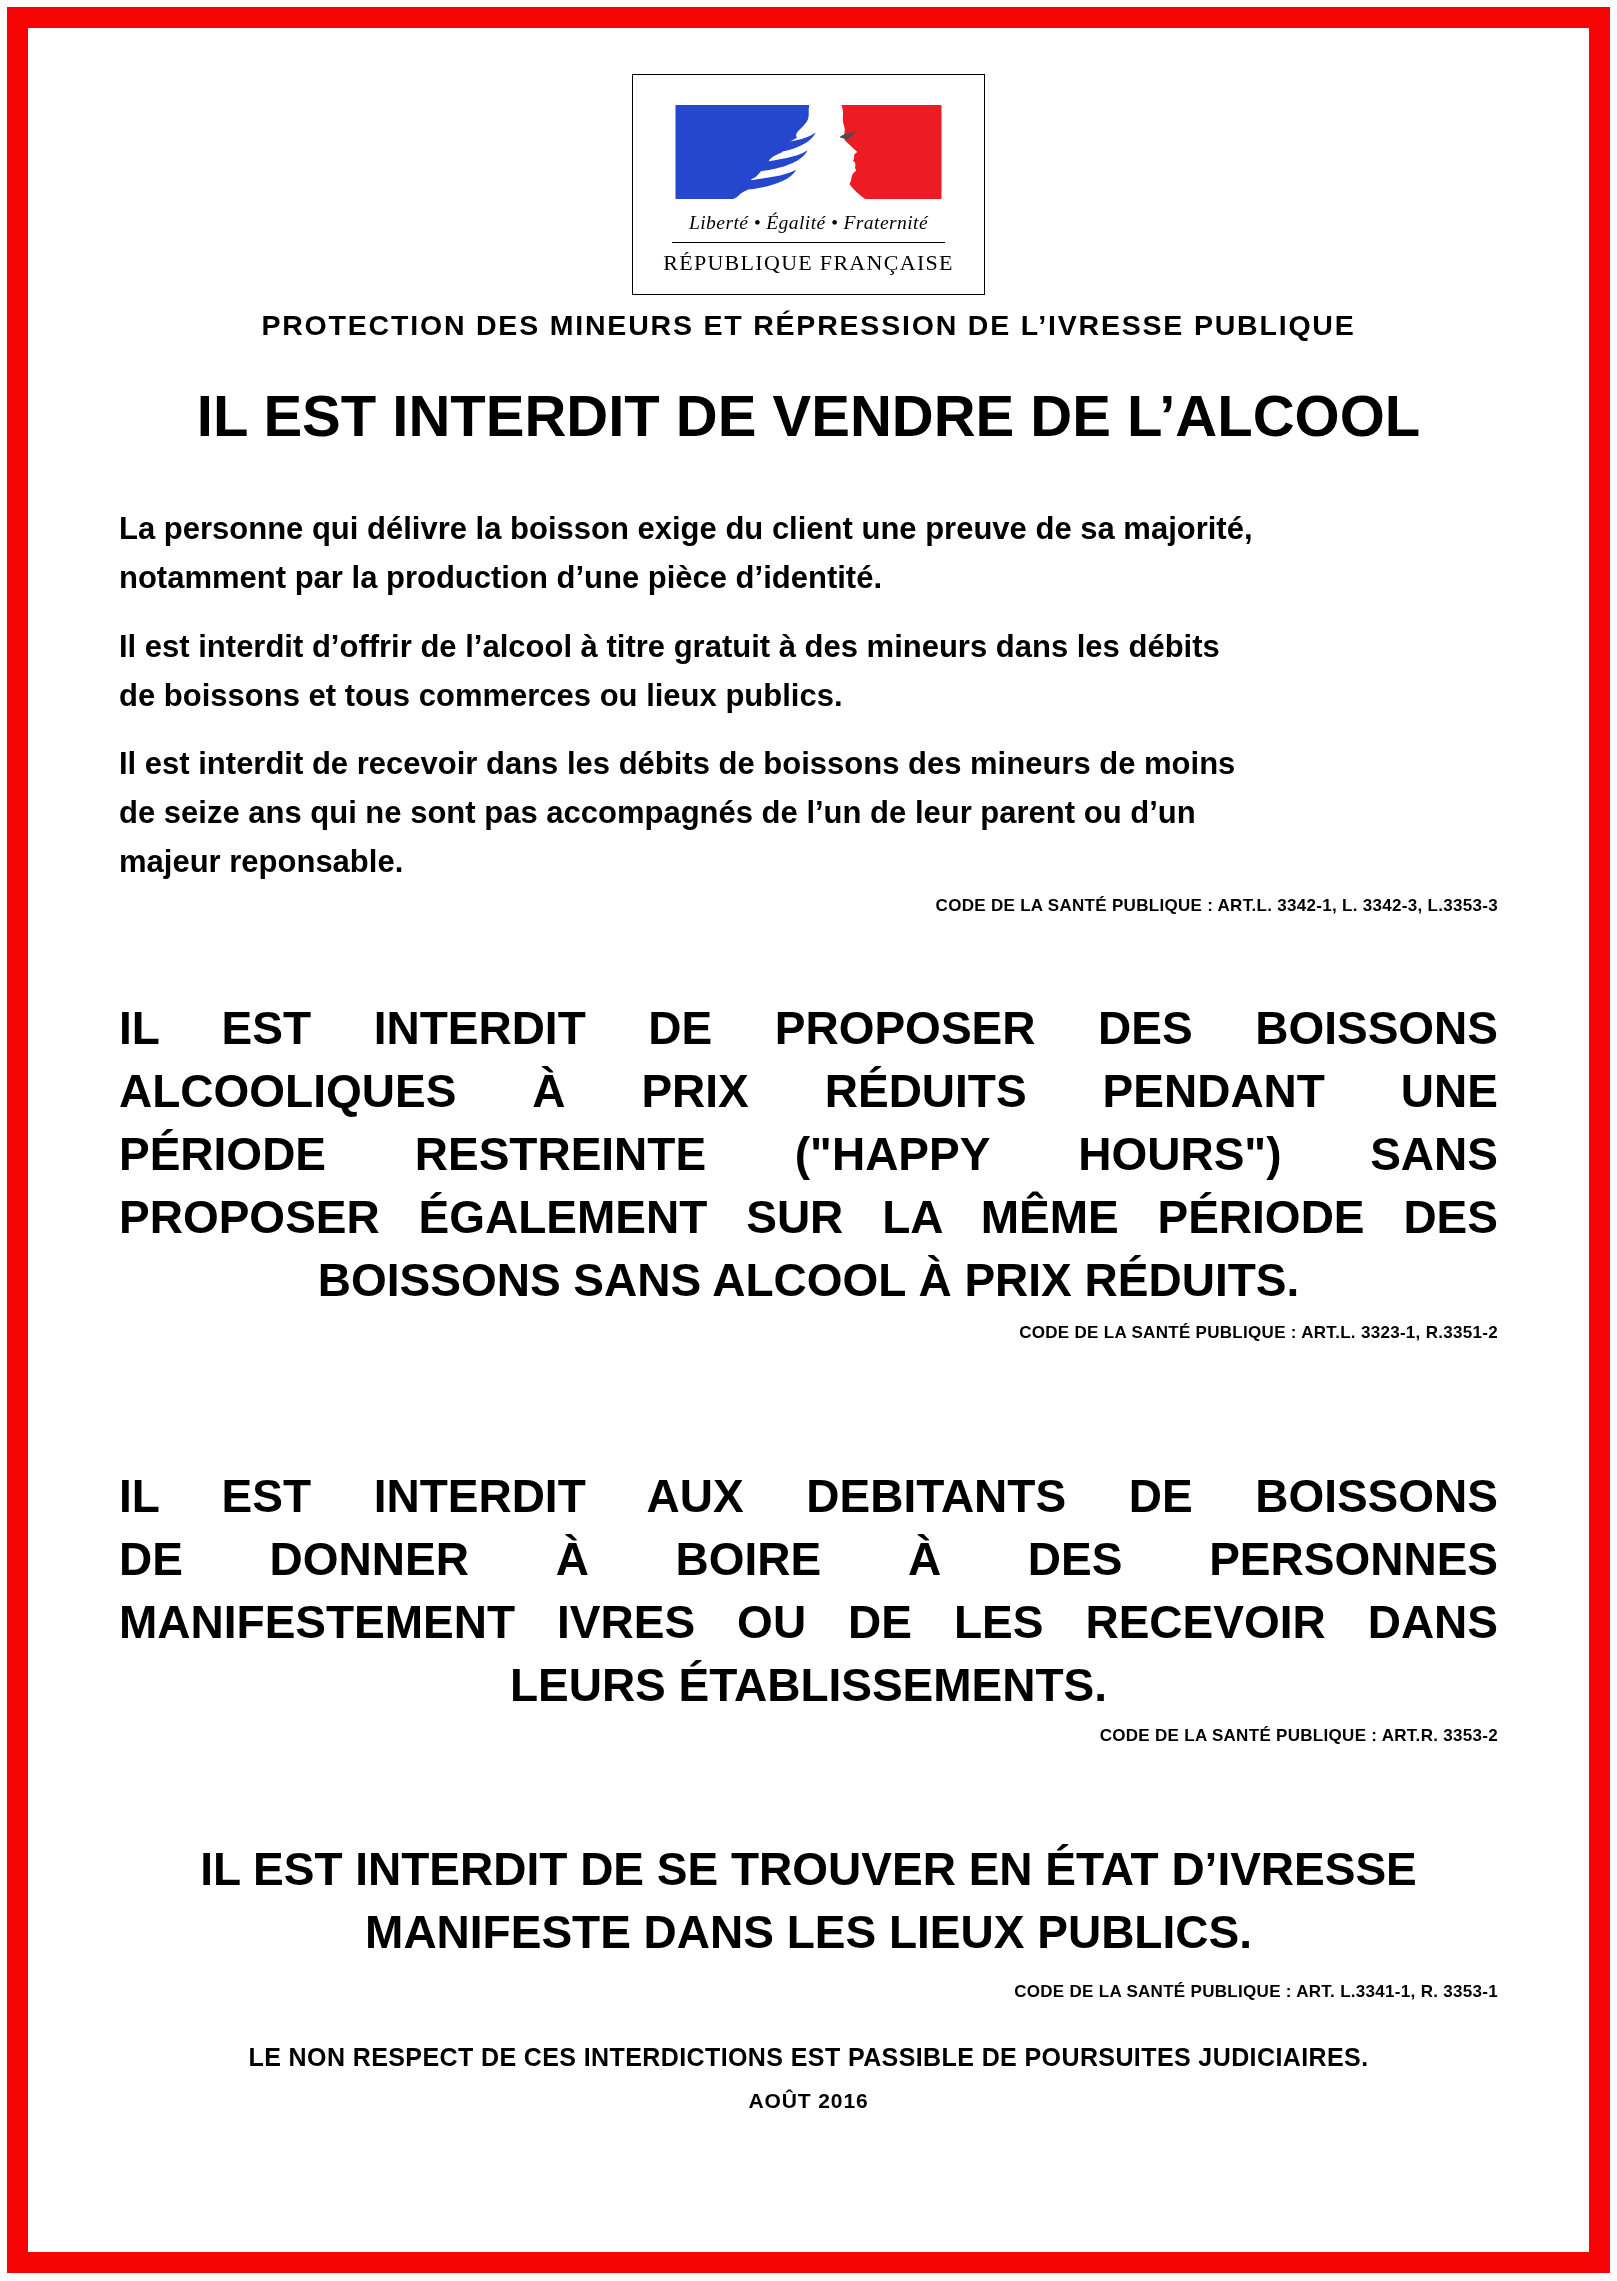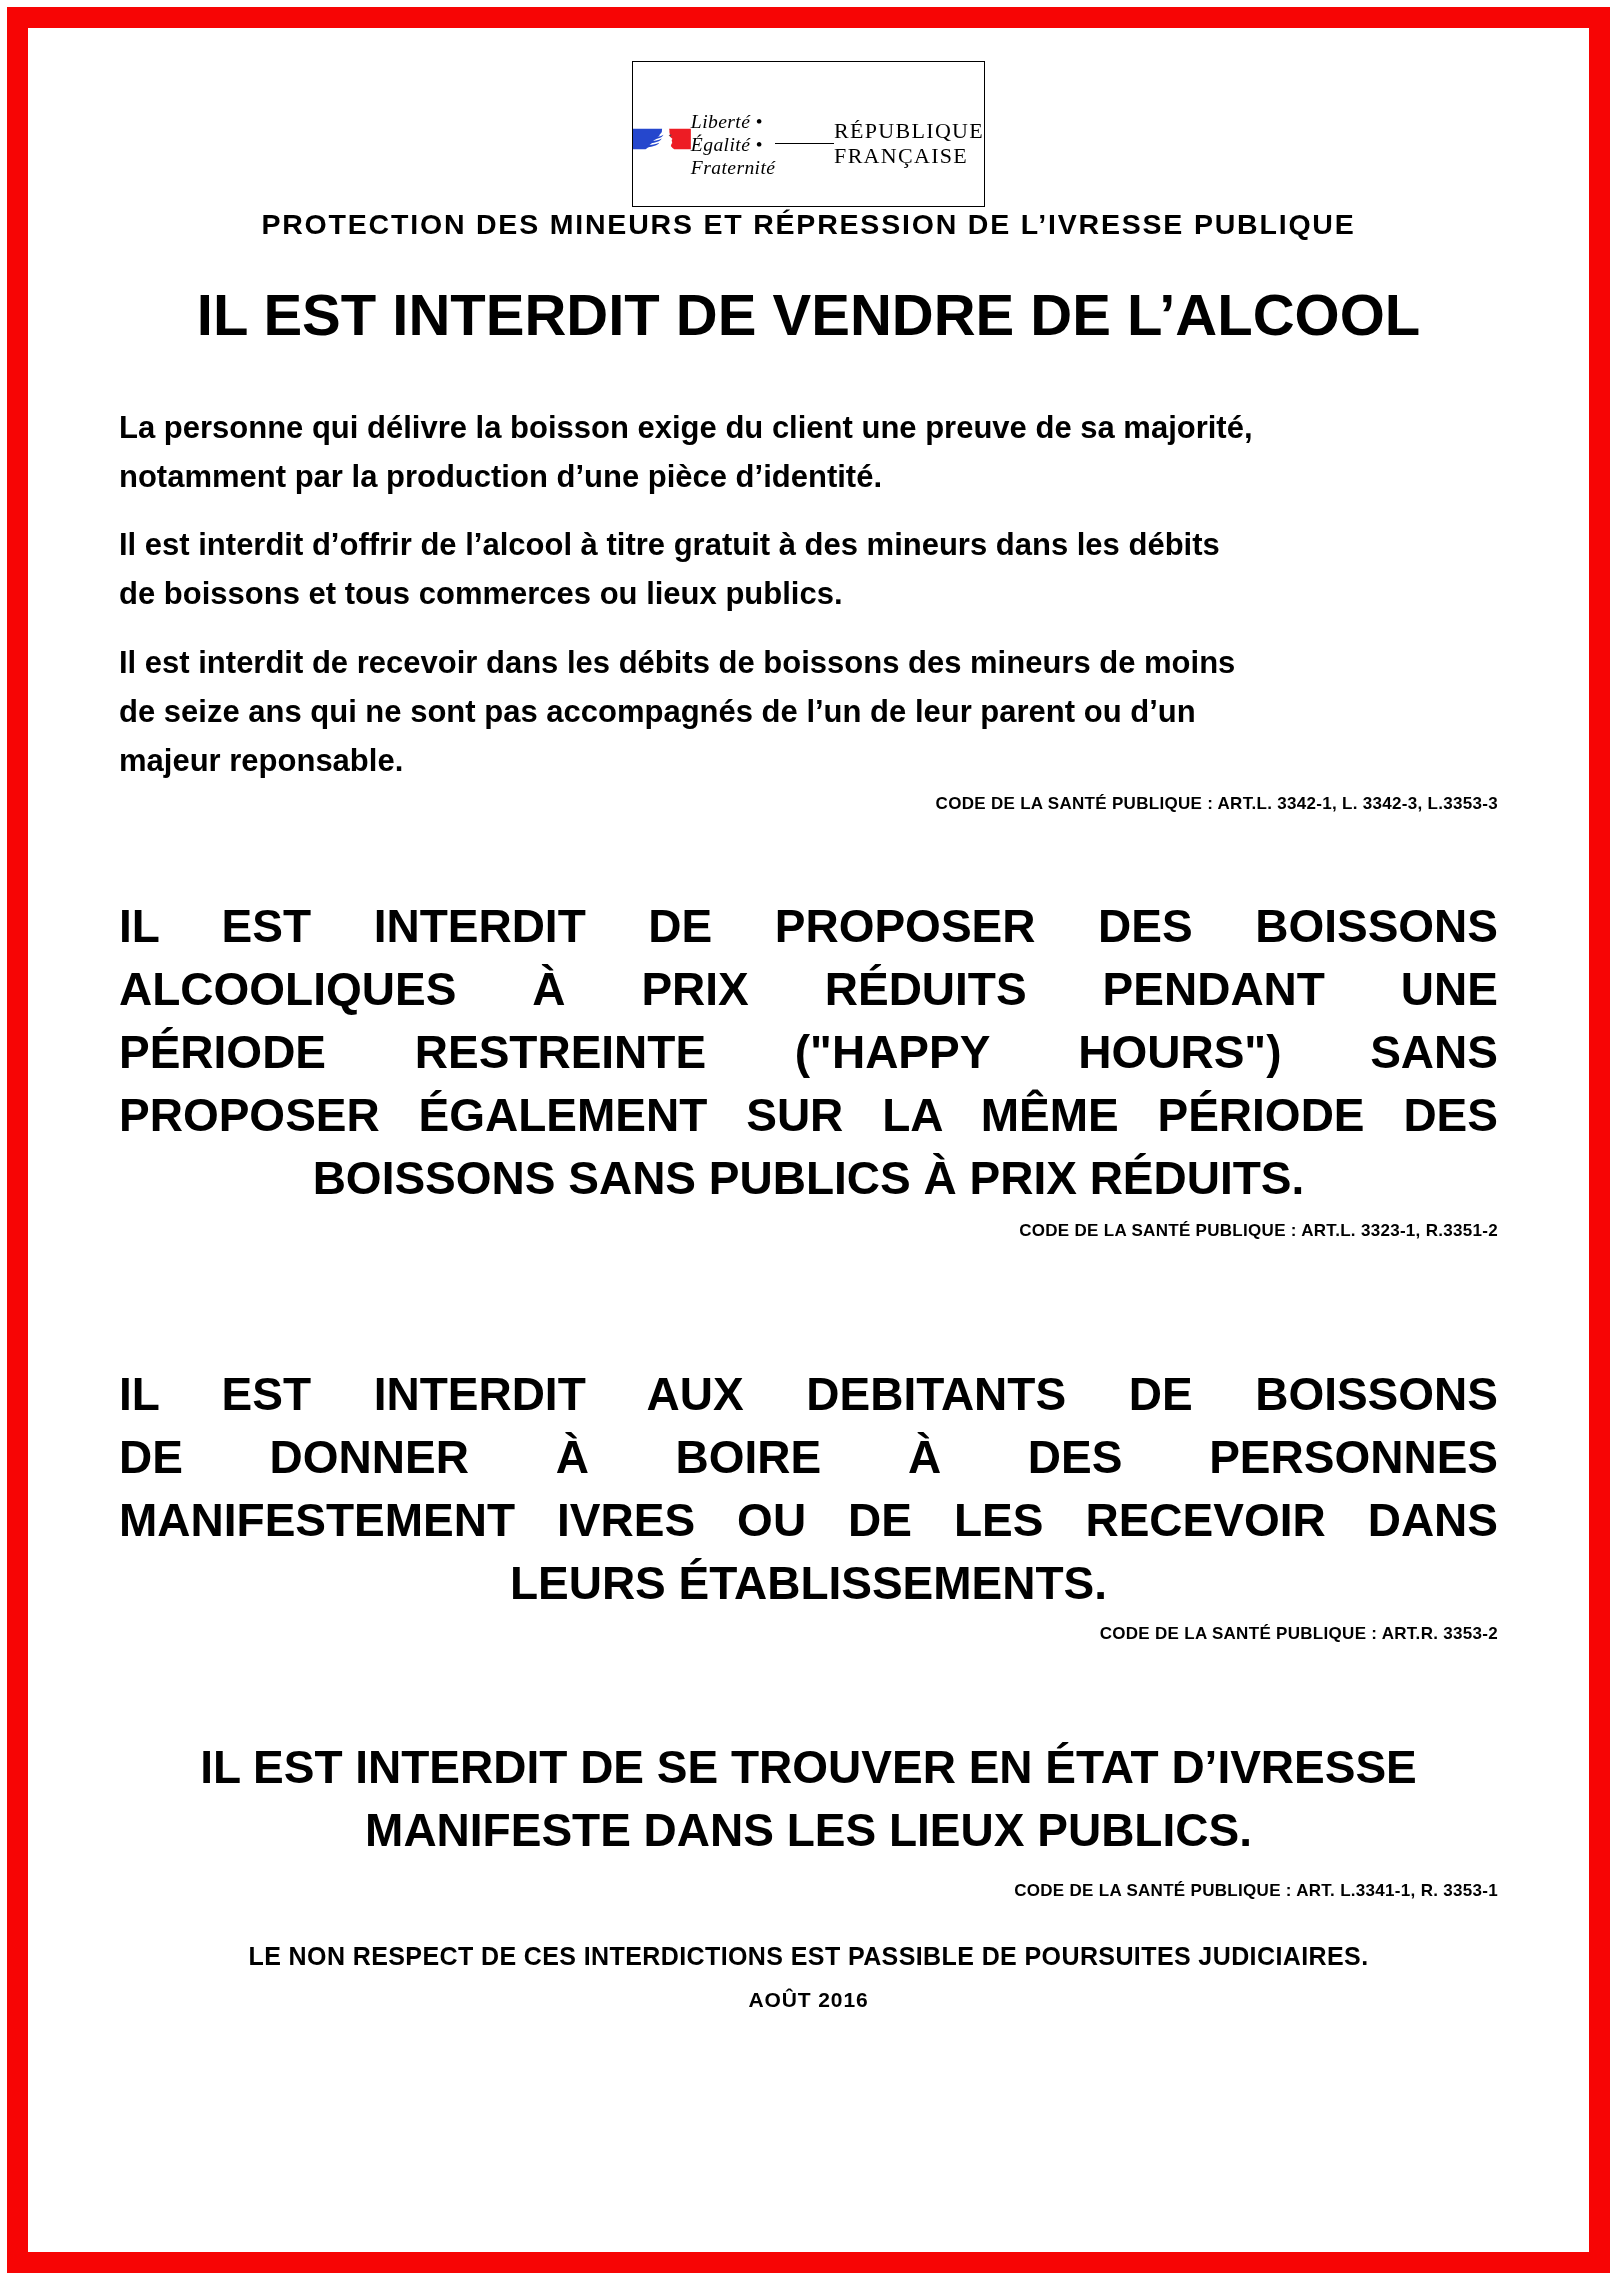--- a/index.html
+++ b/index.html
@@ -12,23 +12,23 @@
   }
   .frame{
     position:absolute;top:7.1px;left:7.1px;right:7.1px;bottom:8px;
     border:21.4px solid #f70505;
     pointer-events:none;
   }
   .content{position:relative;padding:61px 119px 0;}
 
   
   .logo-box{
-    width:351px;margin:0 auto;border:1.8px solid #000;
+    width:351px;margin:13px auto;border:1.8px solid #000;
     padding:30px 0 19.6px;
-    display:flex;flex-direction:row;align-items:center;
+    display:flex;flex-direction:column;align-items:center;
     background:#fff;
   }
   .flag{display:block;}
   .motto{
     font-family:"Liberation Serif",serif;font-style:italic;
     font-size:19.6px;line-height:23px;margin-top:11.6px;letter-spacing:0.4px;
   }
   .logo-rule{width:273px;border-top:1.8px solid #000;margin-top:8px;}
   .country{
     font-family:"Liberation Serif",serif;
@@ -117,21 +117,21 @@
         <div class="para-line">majeur reponsable.</div>
       </div>
     </div>
     <div class="code-ref code-1">CODE DE LA SANTÉ PUBLIQUE : ART.L. 3342-1, L. 3342-3, L.3353-3</div>
 
     <section class="sec sec-2">
       <div class="just">IL EST INTERDIT DE PROPOSER DES BOISSONS</div>
       <div class="just">ALCOOLIQUES À PRIX RÉDUITS PENDANT UNE</div>
       <div class="just">PÉRIODE RESTREINTE ("HAPPY HOURS") SANS</div>
       <div class="just">PROPOSER ÉGALEMENT SUR LA MÊME PÉRIODE DES</div>
-      <div class="center">BOISSONS SANS PUBLICS À PRIX RÉDUITS.</div>
+      <div class="center">BOISSONS SANS ALCOOL À PRIX RÉDUITS.</div>
     </section>
     <div class="code-ref code-2">CODE DE LA SANTÉ PUBLIQUE : ART.L. 3323-1, R.3351-2</div>
 
     <section class="sec sec-3">
       <div class="just">IL EST INTERDIT AUX DEBITANTS DE BOISSONS</div>
       <div class="just">DE DONNER À BOIRE À DES PERSONNES</div>
       <div class="just">MANIFESTEMENT IVRES OU DE LES RECEVOIR DANS</div>
       <div class="center">LEURS ÉTABLISSEMENTS.</div>
     </section>
     <div class="code-ref code-3">CODE DE LA SANTÉ PUBLIQUE : ART.R. 3353-2</div>

